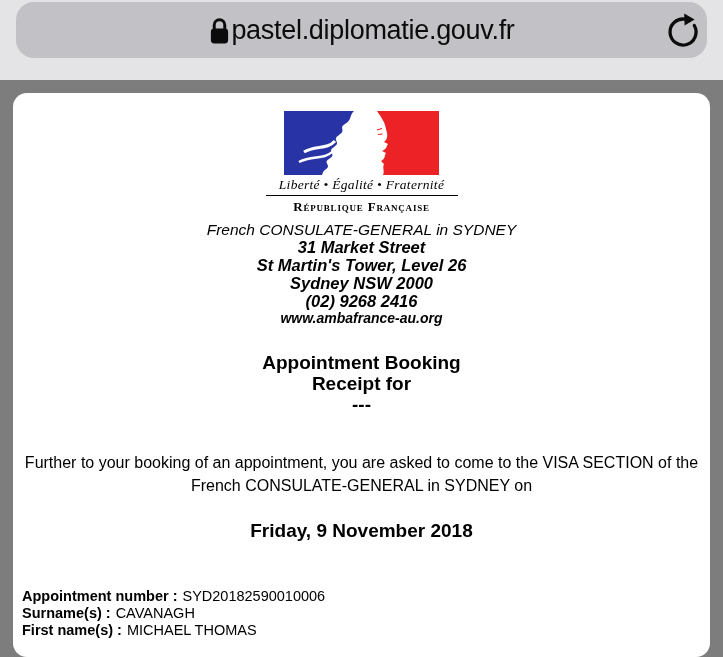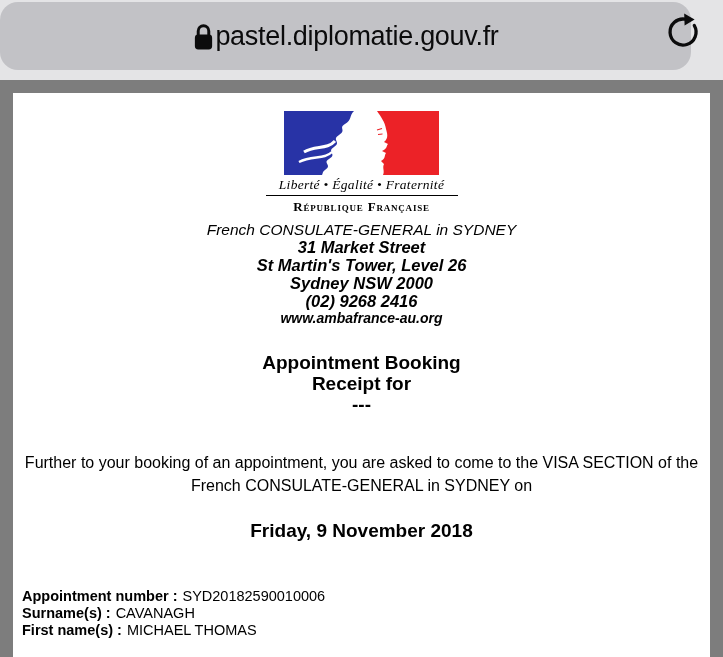--- a/index.html
+++ b/index.html
@@ -9,21 +9,21 @@
     font-family:"Liberation Sans","DejaVu Sans",sans-serif;
     background:#7d7d7d;
   }
 
   
   .top-band {
     position:absolute; top:0; left:0; width:723px; height:80px;
     background:#e4e4e6;
   }
   .address-bar {
-    position:absolute; left:0; top:2px; width:691px; height:68px;
+    position:absolute; left:16px; top:2px; width:691px; height:56px;
     background:#c2c2c6; border-radius:18px;
     display:flex; align-items:center; justify-content:center; 
     cursor:text;
   }
   .lock-icon { width:23px; height:30px; flex:0 0 auto; margin-top:2px; }
   .url-text {
     font-size:27px; color:#0b0b0c; letter-spacing:-0.3px;
     white-space:nowrap;
   }
   .reload-button {
@@ -33,21 +33,21 @@
   .reload-button svg { width:40px; height:40px; display:block; }
 
   
   .viewport {
     position:absolute; top:80px; left:0; width:723px; height:577px;
     background:#7d7d7d;
   }
   .page {
     position:absolute; left:13px; top:13px; width:697px; height:564px;
     background:#ffffff; color:#000;
-    text-align:center; overflow:hidden;
+    text-align:center; overflow:hidden;border-radius:14px;
   }
 
   
   .logo-block { margin-top:18px; }
   .flag-svg { width:155px; height:64px; display:block; margin:0 auto; }
   .serif { font-family:"Liberation Serif","DejaVu Serif",serif; }
   .motto { font-style:italic; font-size:13.5px; margin-top:2px; letter-spacing:0.3px; }
   .motto-rule { width:192px; border-top:1.2px solid #000; margin:2px auto 1px; height:0; }
   .republic {
     font-variant:small-caps; font-weight:700; font-size:13px;

